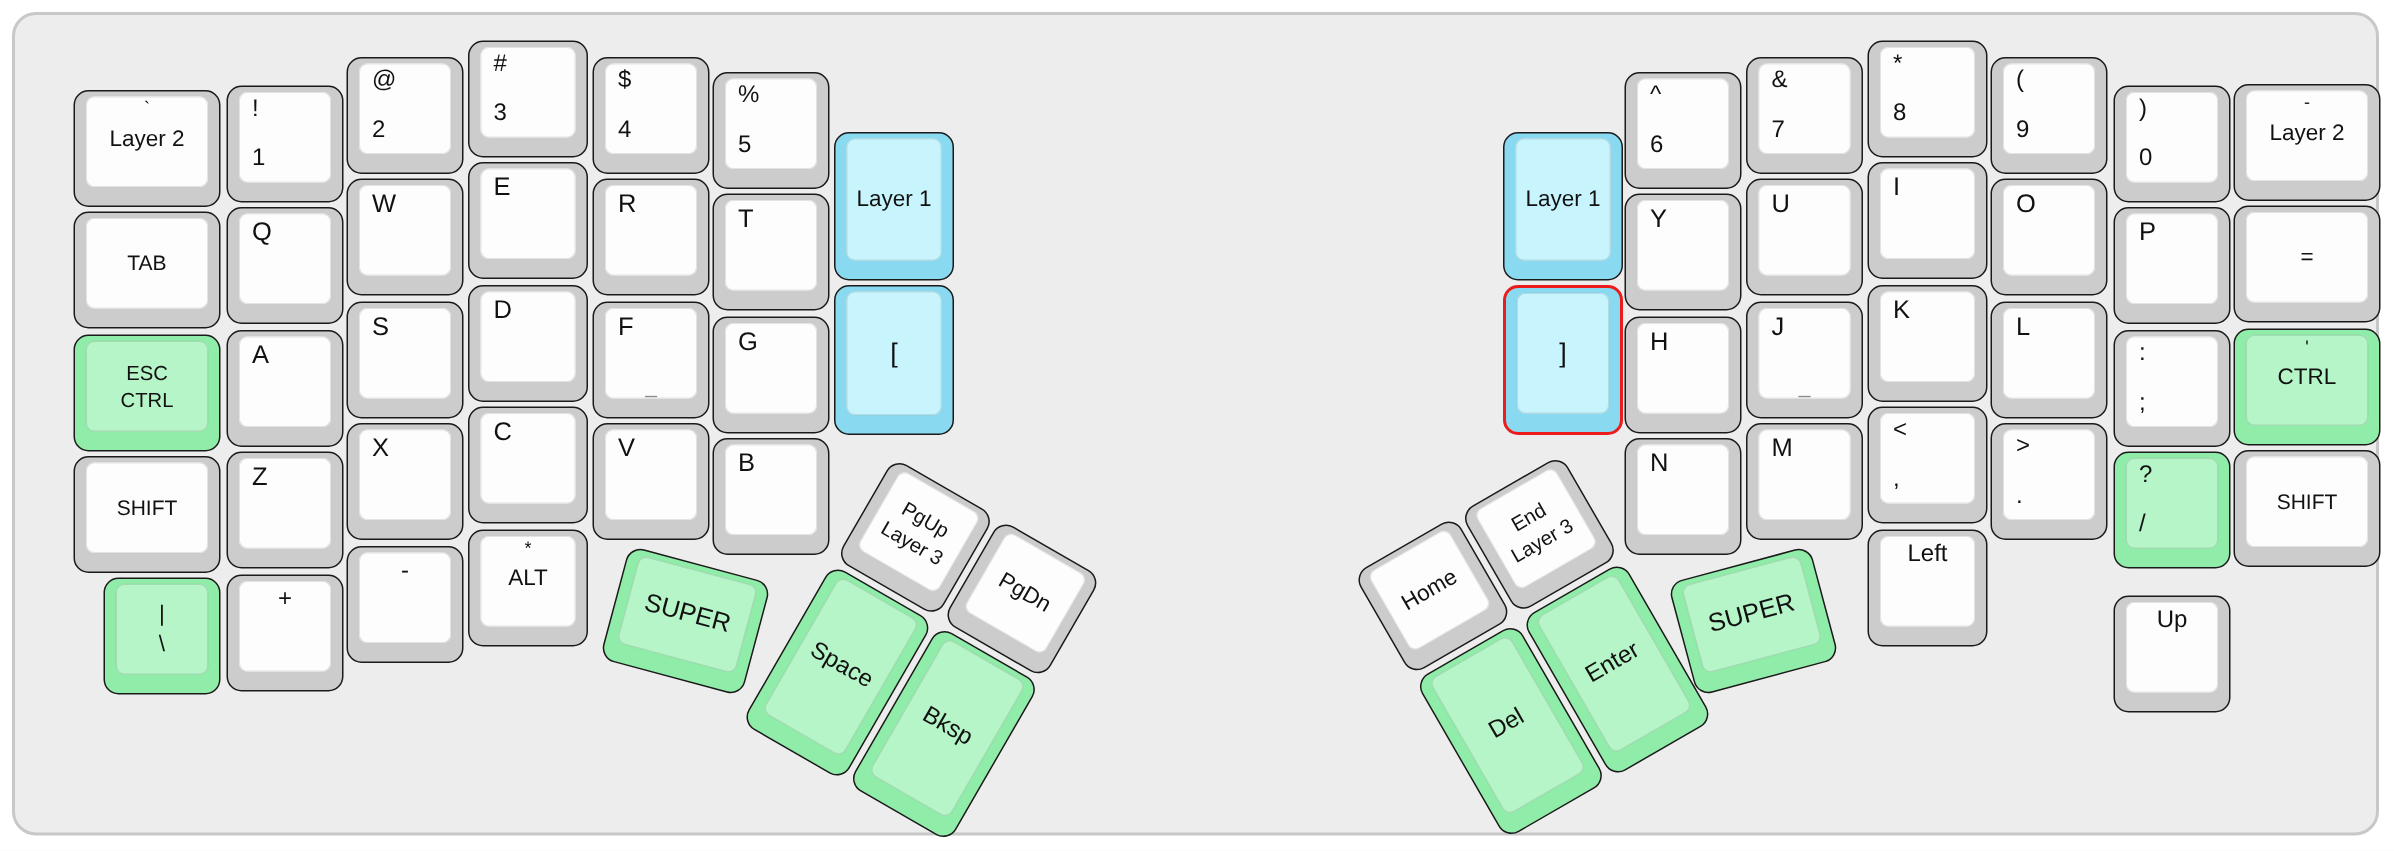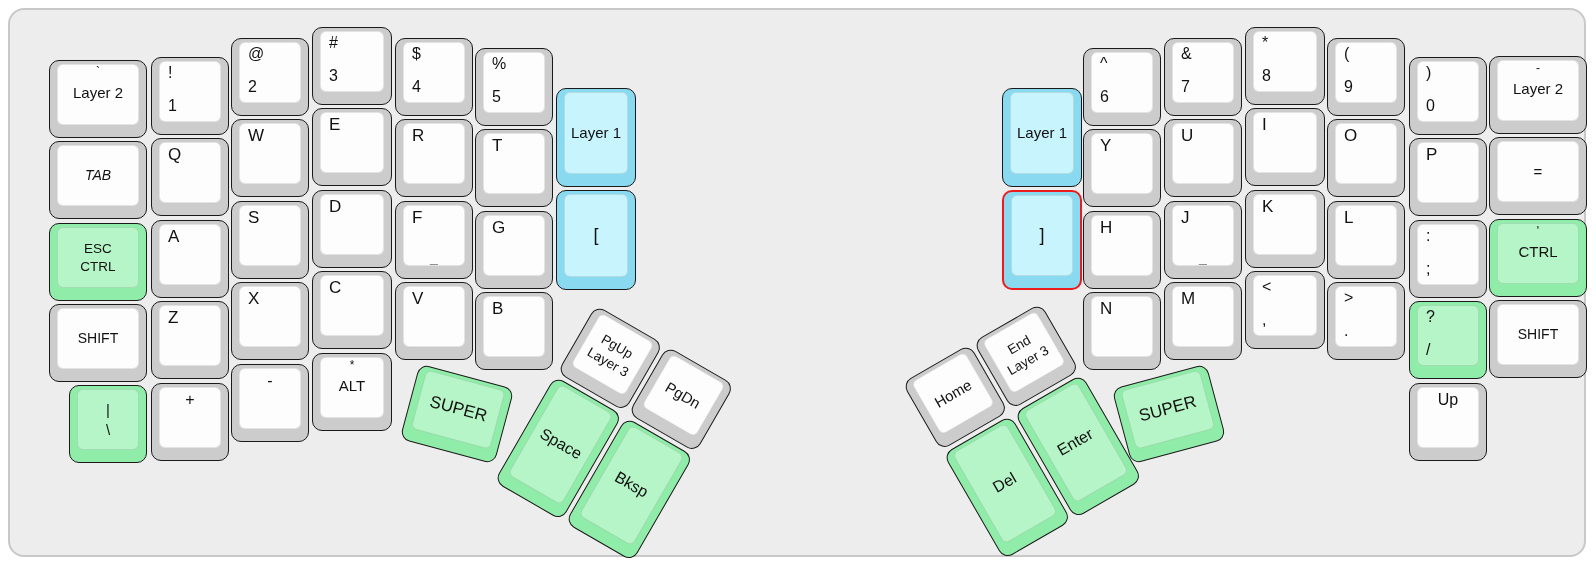--- a/index.html
+++ b/index.html
@@ -36,21 +36,21 @@
 <body>
 
 <div class="stage">
   <div class="panel">
       <div class="key white" style="left: 39px; top: 50px; width: 98px; height: 78px;">
         <div class="cap symtop">
           <span class="sym">`</span>
           <span class="main">Layer 2</span>
         </div>
       </div>
-      <div class="key white" style="left: 39px; top: 131px; width: 98px; height: 78px; font-style: italic;">
+      <div class="key white" style="left: 39px; top: 131px; width: 98px; height: 78px;">
         <div class="cap center" style="font-size: 14px;">
           <span class="line">TAB</span>
         </div>
       </div>
       <div class="key green" style="left: 39px; top: 213px; width: 98px; height: 78px;">
         <div class="cap center two">
           <span class="line">ESC</span>
           <span class="line">CTRL</span>
         </div>
       </div>
@@ -265,20 +265,25 @@
         <div class="cap ">
           <span class="lg-letter">K</span>
         </div>
       </div>
       <div class="key white" style="left: 1235px; top: 261px; width: 80px; height: 78px;">
         <div class="cap pair">
           <span class="line">&lt;</span>
           <span class="line">,</span>
         </div>
       </div>
+      <div class="key white" style="left: 1235px; top: 343px; width: 80px; height: 78px;">
+        <div class="cap topline">
+          <span class="line">Left</span>
+        </div>
+      </div>
       <div class="key white" style="left: 1317px; top: 28px; width: 78px; height: 78px;">
         <div class="cap pair">
           <span class="line">(</span>
           <span class="line">9</span>
         </div>
       </div>
       <div class="key white" style="left: 1317px; top: 109px; width: 78px; height: 78px;">
         <div class="cap ">
           <span class="lg-letter">O</span>
         </div>
@@ -310,21 +315,21 @@
           <span class="line">:</span>
           <span class="line">;</span>
         </div>
       </div>
       <div class="key green" style="left: 1399px; top: 291px; width: 78px; height: 78px;">
         <div class="cap pair">
           <span class="line">?</span>
           <span class="line">/</span>
         </div>
       </div>
-      <div class="key white" style="left: 1399px; top: 373px; width: 78px; height: 78px;">
+      <div class="key white" style="left: 1399px; top: 387px; width: 78px; height: 78px;">
         <div class="cap topline">
           <span class="line">Up</span>
         </div>
       </div>
       <div class="key white" style="left: 1479px; top: 46px; width: 98px; height: 78px;">
         <div class="cap symtop">
           <span class="sym">-</span>
           <span class="main">Layer 2</span>
         </div>
       </div>

